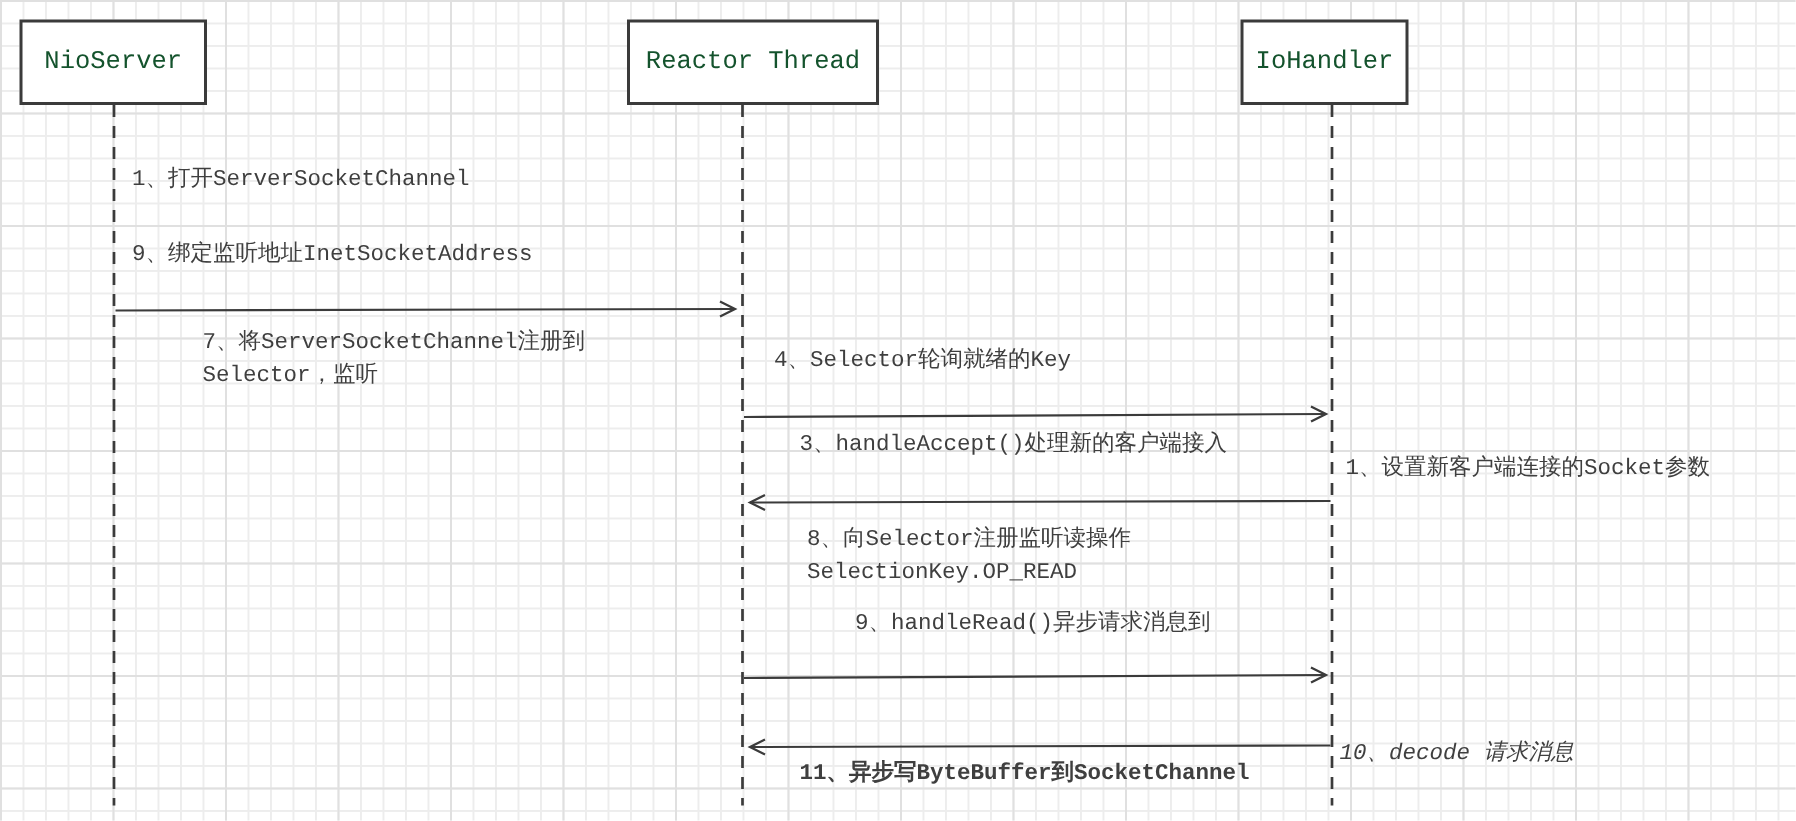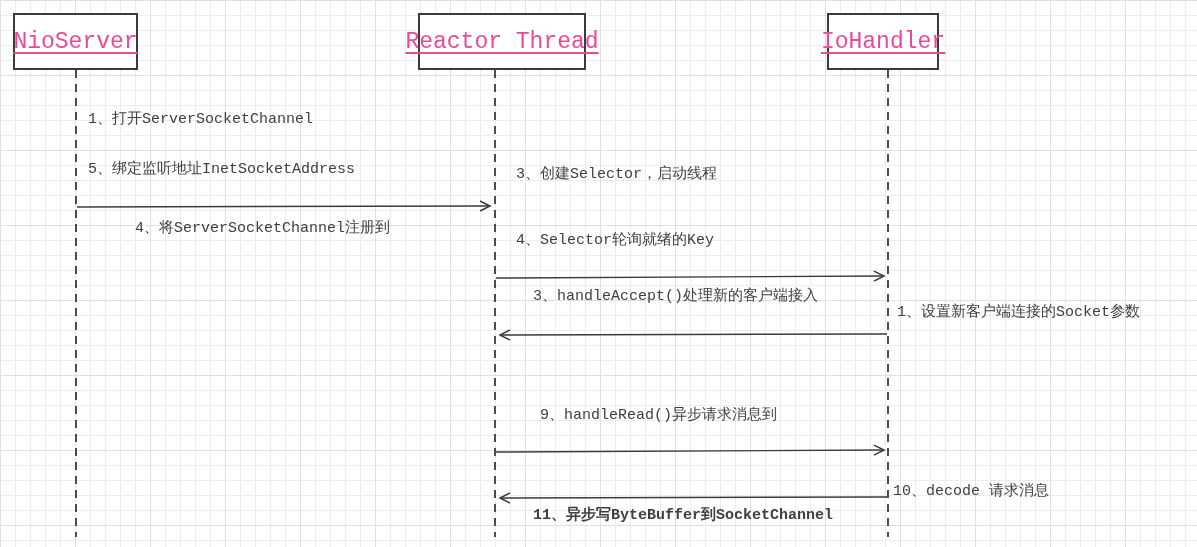--- a/index.html
+++ b/index.html
@@ -27,23 +27,22 @@
     height: 57px;
     box-sizing: border-box;
     border: 2px solid #3b3b3b;
     background: #ffffff;
     display: flex;
     align-items: center;
     justify-content: center;
     z-index: 2;
   }
   .actor-label {
-    font-size: 23px;
-    color: #ec4899;
-    text-decoration: underline;
+    font-size: 17px;
+    color: #14532d;
     text-underline-offset: 4px;
     white-space: nowrap;
   }
   .svg-layer {
     position: absolute;
     left: 0; top: 0;
     width: 1197px;
     height: 547px;
     z-index: 1;
   }
@@ -87,49 +86,51 @@
   </div>
   <div class="actor-box" style="left:827px; width:112px;">
     <span class="actor-label">IoHandler</span>
   </div>
 
   <div class="msg" style="left:88px; top:109px;">
     <div>1、打开ServerSocketChannel</div>
   </div>
 
   <div class="msg" style="left:88px; top:159px;">
-    <div>5、绑定监听地址InetSocketAddress</div>
+    <div>9、绑定监听地址InetSocketAddress</div>
   </div>
 
-  <div class="msg" style="left:516px; top:164px;">
-    <div>3、创建Selector，启动线程</div>
-  </div>
 
   <div class="msg" style="left:135px; top:218px;">
-    <div>4、将ServerSocketChannel注册到</div>
+    <div>7、将ServerSocketChannel注册到</div>
+    <div>Selector，监听</div>
   </div>
 
   <div class="msg" style="left:516px; top:230px;">
     <div>4、Selector轮询就绪的Key</div>
   </div>
 
   <div class="msg" style="left:533px; top:286px;">
     <div>3、handleAccept()处理新的客户端接入</div>
   </div>
 
   <div class="msg" style="left:897px; top:302px;">
     <div>1、设置新客户端连接的Socket参数</div>
   </div>
 
+  <div class="msg" style="left:538px; top:349px;">
+    <div>8、向Selector注册监听读操作</div>
+    <div>SelectionKey.OP_READ</div>
+  </div>
 
-  <div class="msg" style="left:540px; top:405px;">
+  <div class="msg" style="left:570px; top:405px;">
     <div>9、handleRead()异步请求消息到</div>
   </div>
 
-  <div class="msg" style="left:893px; top:481px;">
+  <div class="msg" style="left:893px; top:492px;font-style:italic;">
     <div>10、decode 请求消息</div>
   </div>
 
   <div class="msg" style="left:533px; top:505px;font-weight:bold;">
     <div>11、异步写ByteBuffer到SocketChannel</div>
   </div>
 
 </div>
 
 </body></html>

